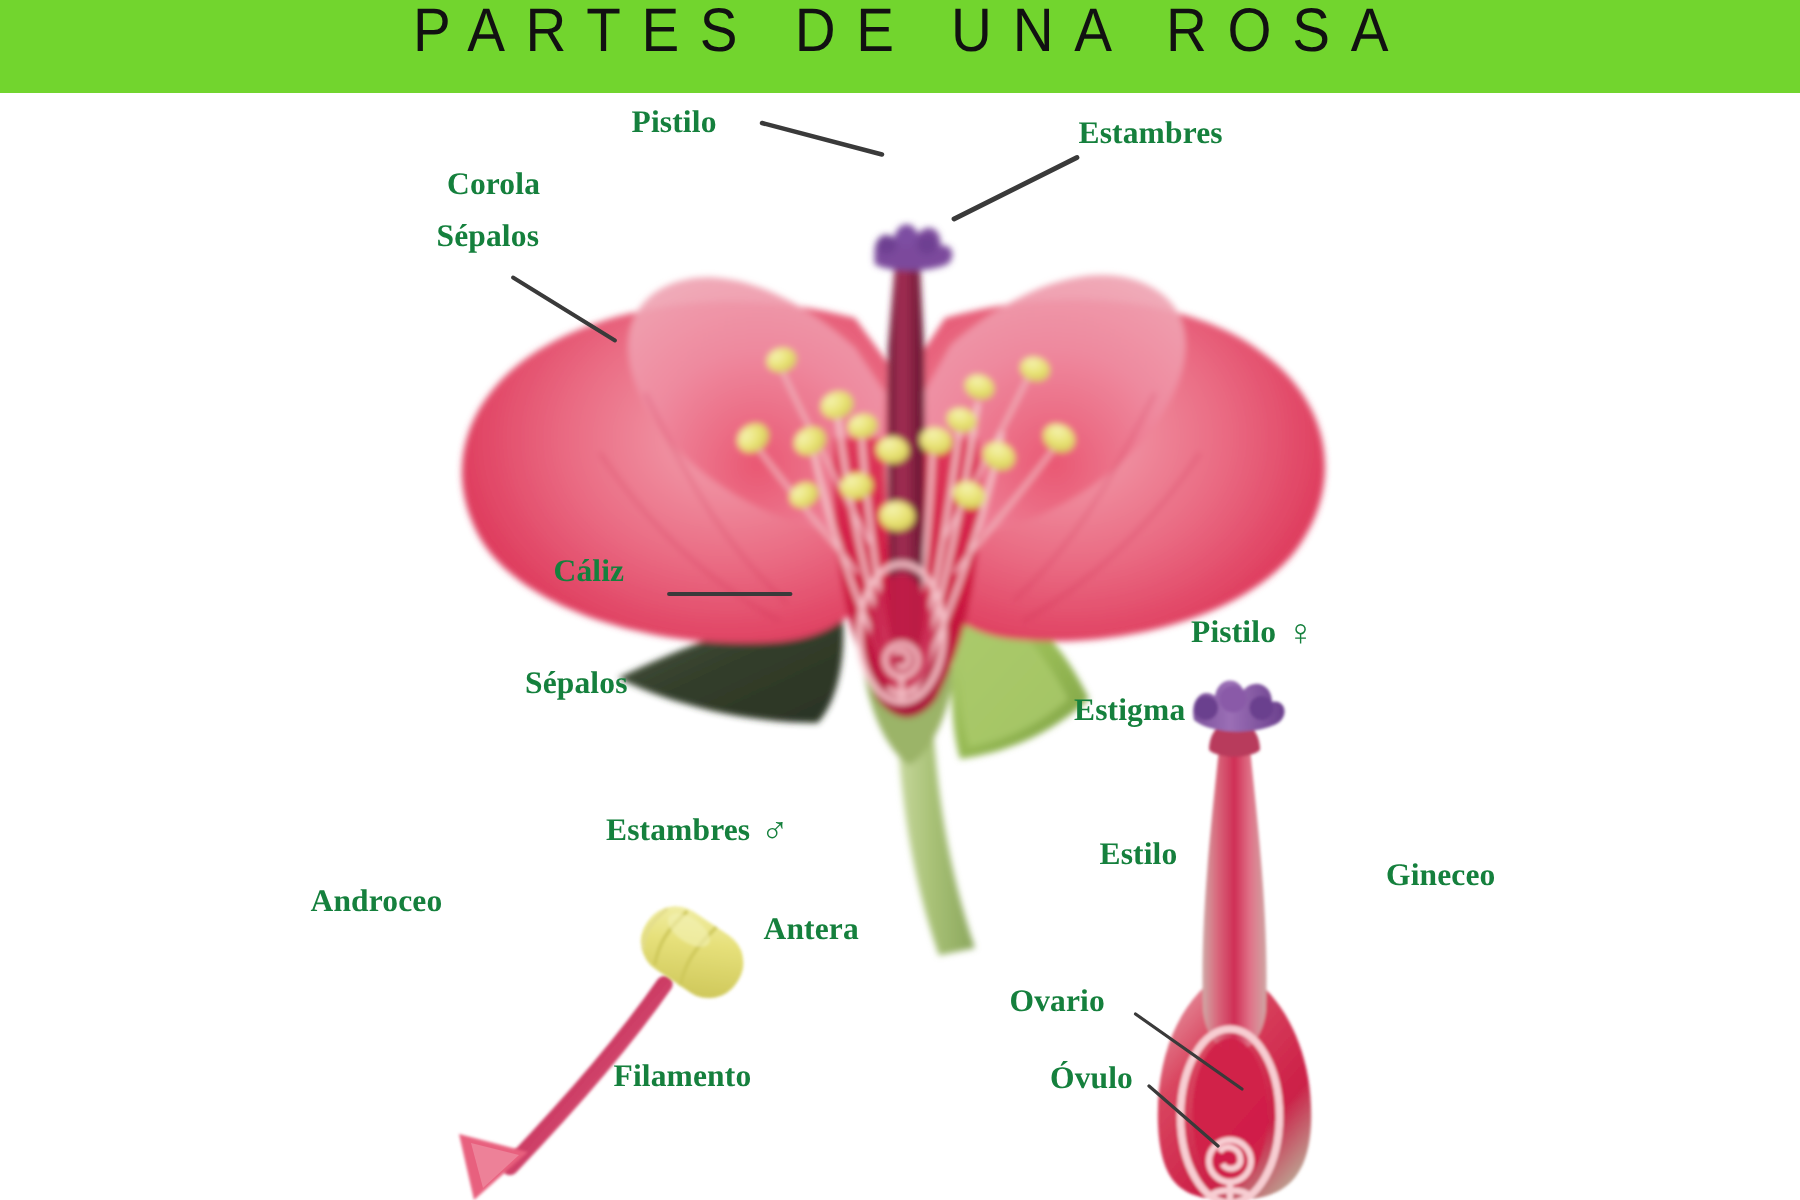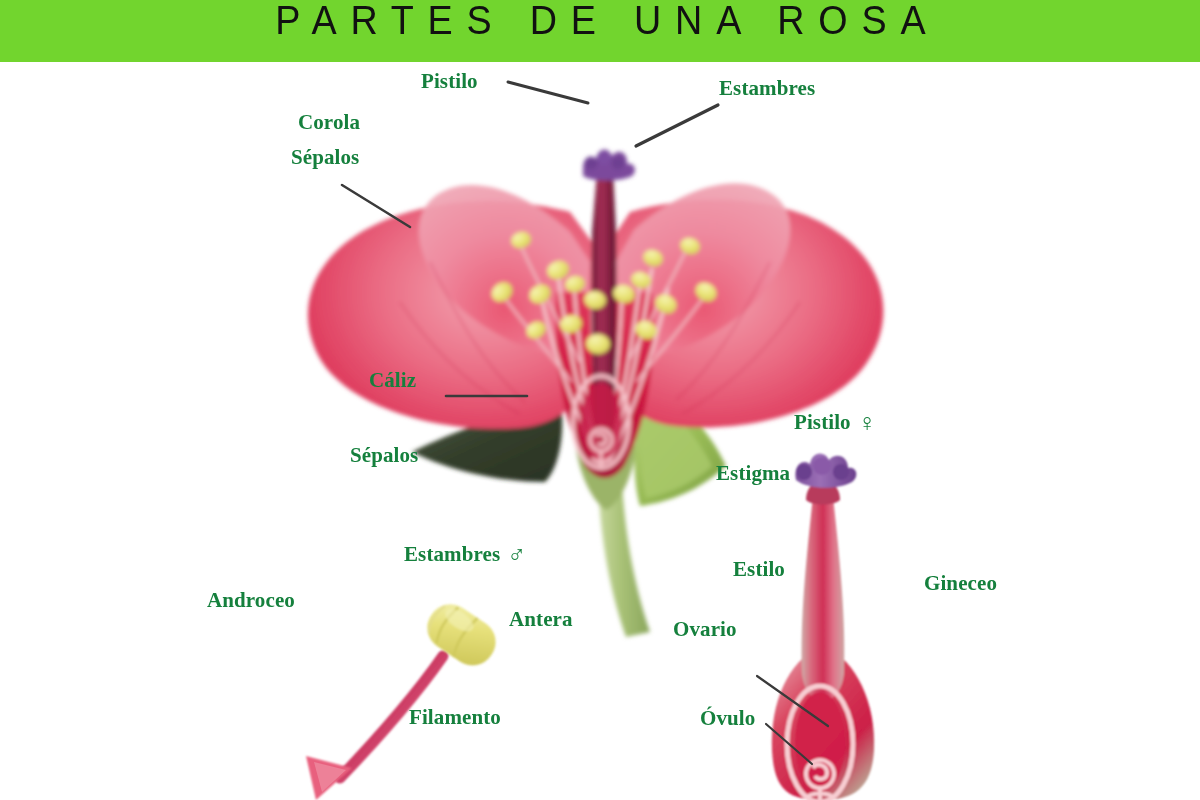--- a/index.html
+++ b/index.html
@@ -91,21 +91,21 @@
   #lbl-caliz          { left: 369px; top: 368px; }
   #lbl-sepalos        { left: 350px; top: 403px; margin-top: 40px; }
   #lbl-estambre       { left: 404px; top: 510px; }
   #lbl-antera         { left: 509px; top: 563px; margin-top: 44px; }
   #lbl-androceo       { left: 207px; top: 588px; }
   #lbl-filamento      { left: 409px; top: 705px; }
   #lbl-pistilo-right  { left: 794px; top: 378px; }
   #lbl-estigma        { left: 716px; top: 461px; }
   #lbl-estilo         { left: 733px; top: 557px; }
   #lbl-gineceo        { left: 924px; top: 571px; }
-  #lbl-ovario         { left: 673px; top: 617px; }
+  #lbl-ovario         { left: 673px; top: 655px; }
   #lbl-ovulo          { left: 700px; top: 706px; }
 
   
   #logo {
     position: absolute;
     left: 12px;
     top: 741px;
     width: 180px;
     height: 50px;
   }

